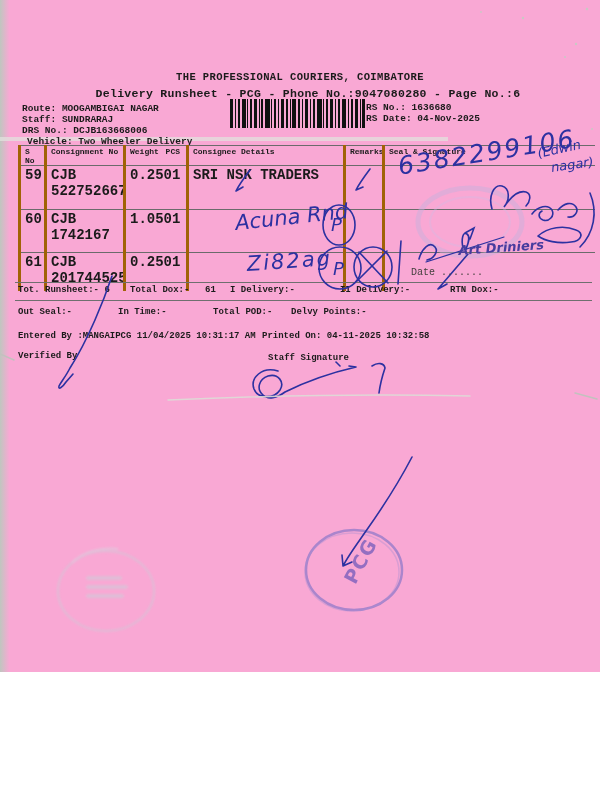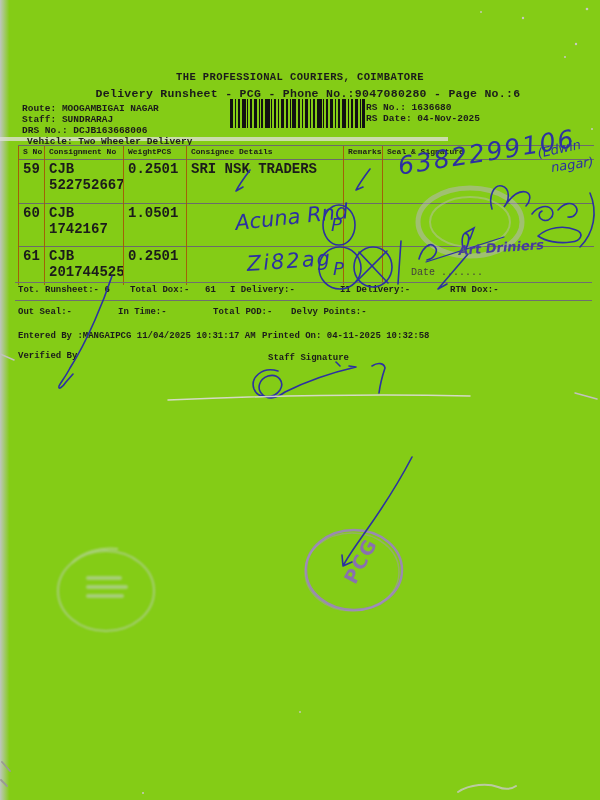--- a/index.html
+++ b/index.html
@@ -1,18 +1,18 @@
 <!DOCTYPE html>
 <html><head>
 <meta charset="utf-8">
 <style>
   html,body{margin:0;padding:0;}
   .sheet{
-    position:relative; width:600px; height:800px; overflow:hidden;
-    background:#84cc16;
+    position:relative; width:600px; height:672px; overflow:hidden;
+    background:#f9a8d4;
     font-family:"Liberation Mono", monospace;
     color:#1b1b1b;
   }
   .edge-strip{position:absolute;left:0;top:0;width:11px;height:800px;
     background:linear-gradient(to right,#bfc6bf 0%,rgba(250,250,248,0) 85%);}
   .scan-band{position:absolute;left:0;top:137px;width:448px;height:4px;background:#e2e2de;opacity:.75;}
   .pt{position:absolute;white-space:nowrap;font-weight:700;}
   .center{left:0;right:0;text-align:center;}
   .t-title{top:71px;font-size:10.5px;letter-spacing:.4px;}
   .t-sub{top:87px;font-size:11.5px;letter-spacing:.3px;padding-left:16px;}
@@ -21,26 +21,26 @@
   .staff{left:22px;top:114px;}
   .drs{left:22px;top:125px;}
   .vehicle{left:27px;top:136px;}
   .rsno{left:366px;top:102px;}
   .rsdate{left:366px;top:113px;}
   .barcode{position:absolute;left:230px;top:99px;}
   
   table.runsheet{position:absolute;left:18px;top:145px;width:575px;
     border-collapse:collapse;table-layout:fixed;}
   table.runsheet td,table.runsheet th{
-    border-left:1px solid #a16207;border-top:1px solid #6b6b6b;
+    border-left:3px solid #a16207;border-top:1px solid #6b6b6b;
     vertical-align:top;text-align:left;padding:1px 0 0 4px;overflow:hidden;}
   table.runsheet th{font-size:8px;font-weight:700;height:12px;}
   table.runsheet td{font-size:14px;font-weight:700;}
   table.runsheet .last{border-right:none;}
-  .wpc{display:flex;padding-right:6px;}
+  .wpc{display:flex;justify-content:space-between;padding-right:6px;}
   .hline{position:absolute;left:15px;width:577px;height:1px;background:#6f6f6f;}
   .sum{font-size:9px;}
   
   .hw{position:absolute;white-space:nowrap;color:#2c31a1;
       font-family:"DejaVu Sans", sans-serif;font-style:italic;
       transform-origin:left top;}
   .hw-phone{left:396px;top:152px;font-size:25px;letter-spacing:2px;transform:rotate(-9deg);}
   .hw-edwin1{left:536px;top:146px;font-size:13px;transform:rotate(-12deg);}
   .hw-edwin2{left:550px;top:160px;font-size:13px;transform:rotate(-8deg);}
   .hw-note60{left:234px;top:211px;font-size:21px;transform:rotate(-6deg);}

